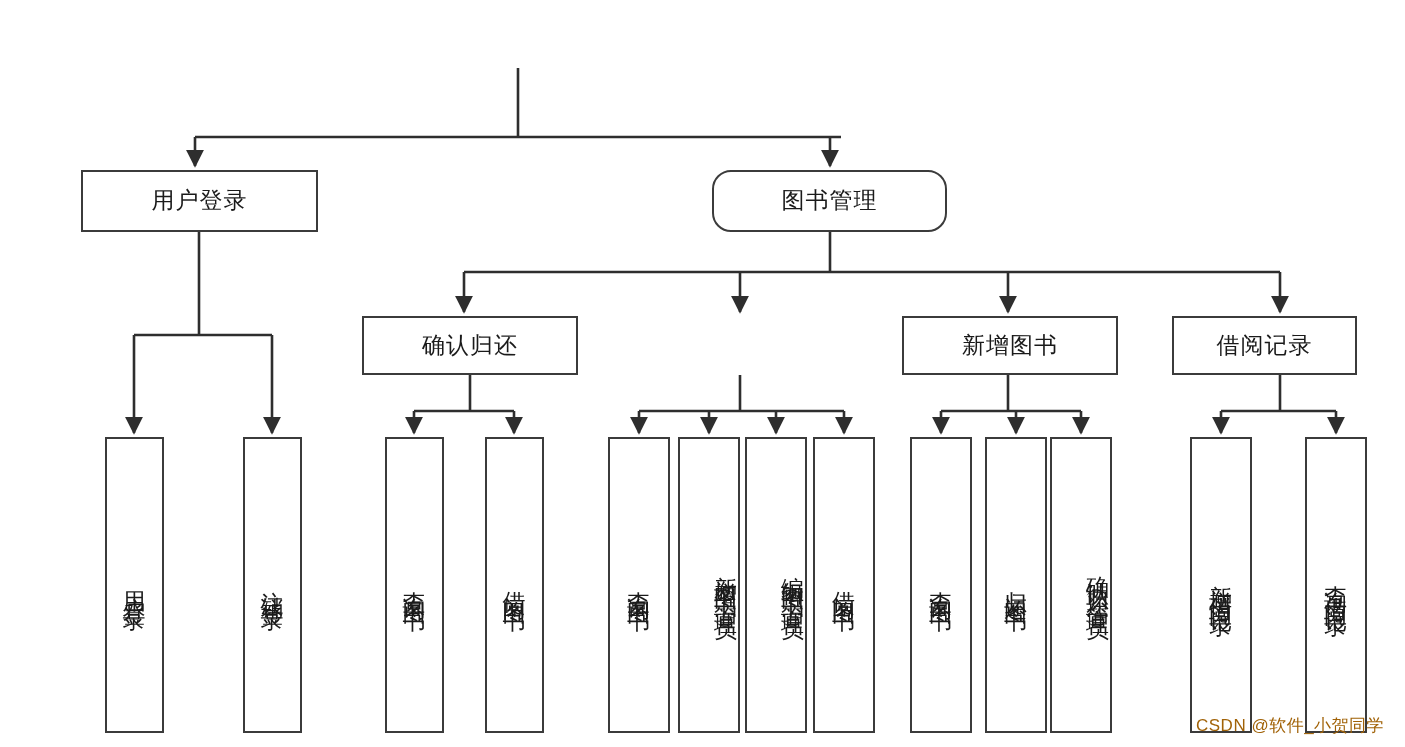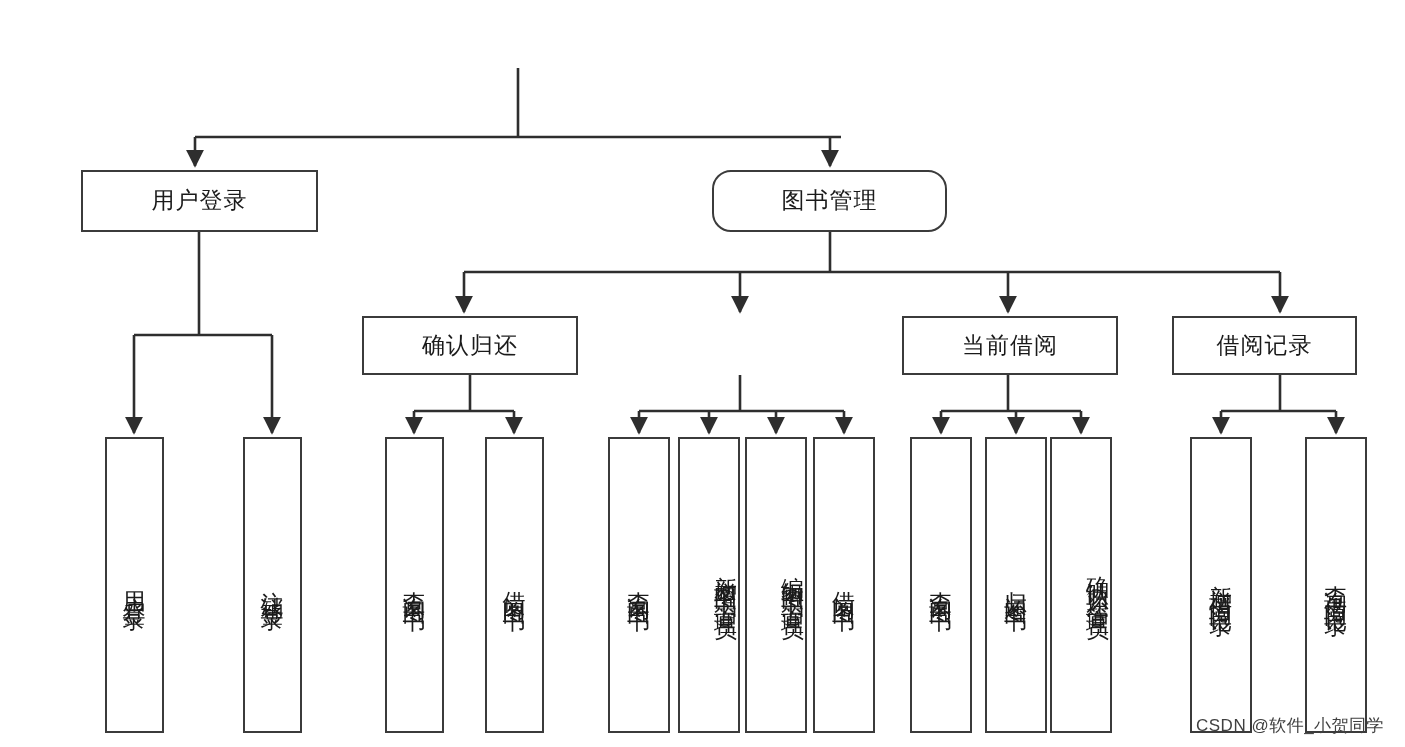--- a/index.html
+++ b/index.html
@@ -126,21 +126,21 @@
     <span class="node-label">用户登录</span>
   </div>
   <div class="node horiz" style="left: 712px; top: 170px; width: 235px; height: 62px; border-radius: 19px;">
     <span class="node-label">图书管理</span>
   </div>
 
   <div class="node horiz" style="left: 362px; top: 316px; width: 216px; height: 59px;">
     <span class="node-label">确认归还</span>
   </div>
   <div class="node horiz" style="left: 902px; top: 316px; width: 216px; height: 59px;">
-    <span class="node-label">当前借阅</span>
+    <span class="node-label">新增图书</span>
   </div>
   <div class="node horiz" style="left: 1172px; top: 316px; width: 185px; height: 59px; text-align: right;">
     <span class="node-label">借阅记录</span>
   </div>
 
   <div class="node vert centered" style="left: 105px; top: 437px; width: 59px; height: 296px;">
     <span class="node-label">用户登录</span>
   </div>
   <div class="node vert centered" style="left: 243px; top: 437px; width: 59px; height: 296px;">
     <span class="node-label">注销登录</span>
@@ -172,17 +172,17 @@
   <div class="node vert" style="left: 1050px; top: 437px; width: 62px; height: 296px;">
     <span class="node-label">确认归还（管理员）</span>
   </div>
   <div class="node vert centered" style="left: 1190px; top: 437px; width: 62px; height: 296px;">
     <span class="node-label">新增借阅记录</span>
   </div>
   <div class="node vert centered" style="left: 1305px; top: 437px; width: 62px; height: 296px;">
     <span class="node-label">查询借阅记录</span>
   </div>
 
-  <div class="watermark" style="left: 1196px; top: 714px; color: #404040;">
+  <div class="watermark" style="left: 1196px; top: 714px; color: #a16207;">
     <span>CSDN @软件_小贺同学</span>
   </div>
 
 </div>
 
 </body></html>

